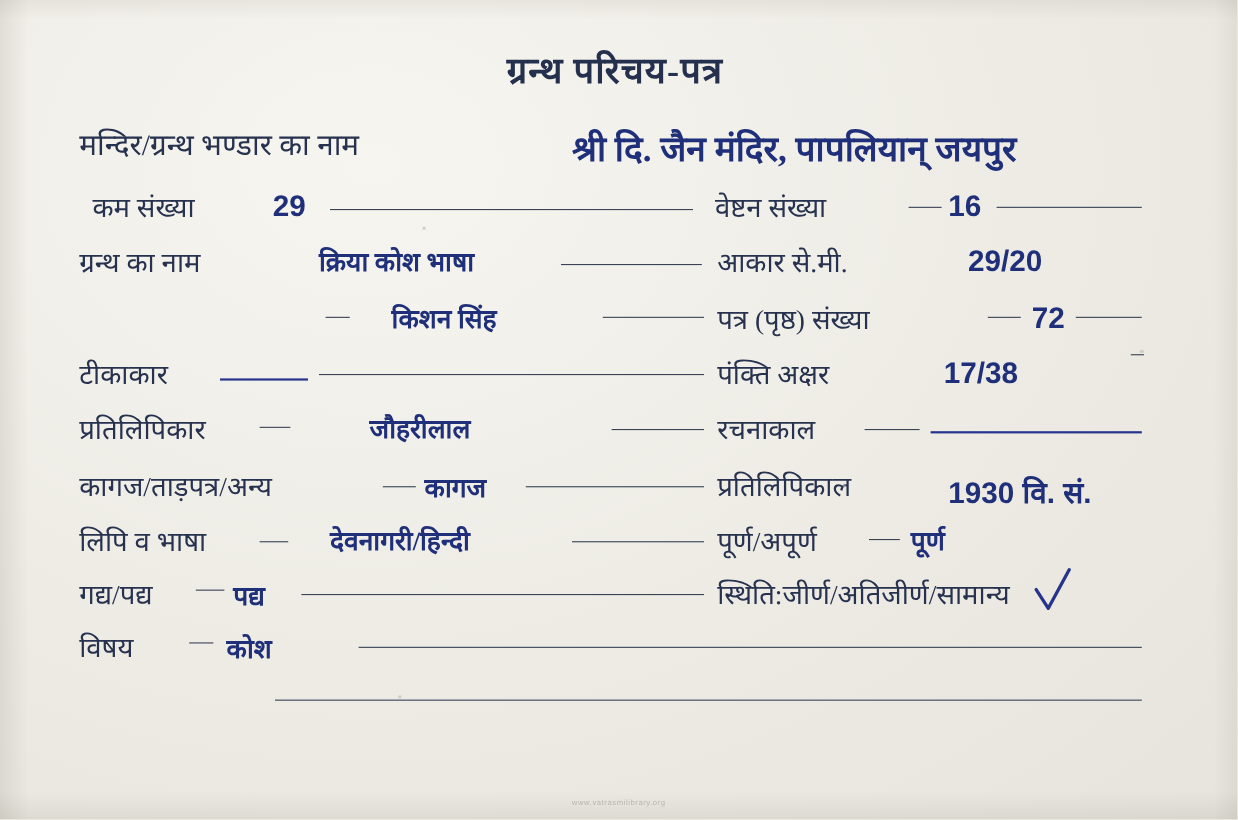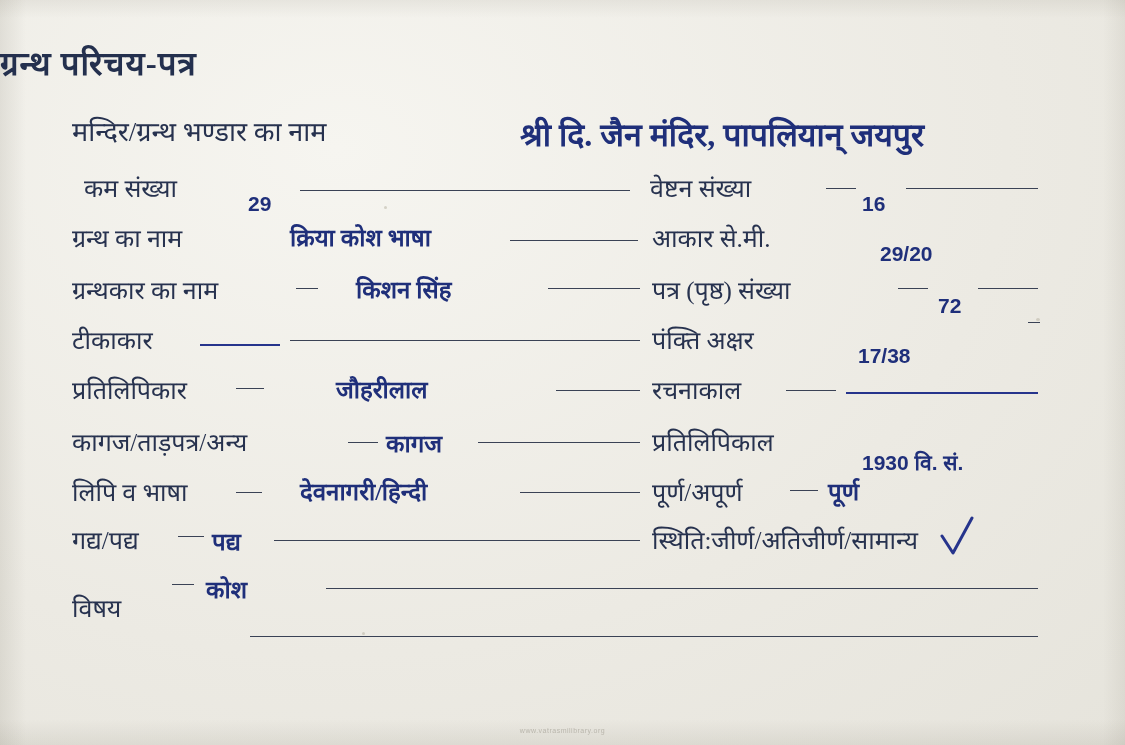--- a/index.html
+++ b/index.html
@@ -32,20 +32,21 @@
       linear-gradient(to bottom, rgba(120,115,100,0.10) 0px, rgba(120,115,100,0.0) 18px),
       linear-gradient(to top, rgba(120,115,100,0.12) 0px, rgba(120,115,100,0.0) 26px);
     pointer-events: none;
   }
 
   .title {
     position: absolute;
     left: 0;
     top: 40px;
     width: 1118px;
+    text-align: center;
     font-family: "Liberation Serif", serif;
     font-size: 33px;
     font-weight: 700;
     color: #24304e;
     letter-spacing: 1px;
   }
 
   .lbl {
     position: absolute;
     font-family: "Liberation Serif", serif;
@@ -57,23 +58,22 @@
   .val {
     position: absolute;
     font-family: "Liberation Serif", serif;
     font-size: 24px;
     font-weight: 700;
     color: #1f2f7a;
     white-space: nowrap;
   }
   .val.num {
     font-family: "Liberation Sans", sans-serif;
-    font-size: 21px;
-    font-weight: 700;
-    margin-top: 20px;
+    font-size: 27px;
+    font-weight: 700;
   }
 
   .rule {
     position: absolute;
     height: 0;
     border-top: 1.6px solid #3a4255;
   }
   .rule.blue { border-top: 2px solid #26348c; }
 
   
@@ -139,21 +139,20 @@
   <div class="val num" style="left:862px; top:172px;">16</div>
   <div class="rule" style="left:826px; top:188px; width:30px;"></div>
   <div class="rule" style="left:906px; top:188px; width:132px;"></div>
 
   <div class="lbl" style="left:72px; top:220px;">ग्रन्थ का नाम</div>
   <div class="val" style="left:290px; top:220px;">क्रिया कोश भाषा</div>
   <div class="rule" style="left:510px; top:240px; width:128px;"></div>
   <div class="lbl" style="left:652px; top:220px;">आकार से.मी.</div>
   <div class="val num" style="left:880px; top:222px;">29/20</div>
 
-  <div class="lbl" style="left:72px; top:272px;">ग्रन्थकार का नाम</div>
   <div class="val" style="left:356px; top:272px;">किशन सिंह</div>
   <div class="rule" style="left:296px; top:288px; width:22px;"></div>
   <div class="rule" style="left:548px; top:288px; width:92px;"></div>
   <div class="lbl" style="left:652px; top:272px;">पत्र (पृष्ठ) संख्या</div>
   <div class="val num" style="left:938px; top:274px;">72</div>
   <div class="rule" style="left:898px; top:288px; width:30px;"></div>
   <div class="rule" style="left:978px; top:288px; width:60px;"></div>
 
   <div class="lbl" style="left:72px; top:322px;">टीकाकार</div>
   <div class="rule blue" style="left:200px; top:344px; width:80px;"></div>
@@ -188,21 +187,21 @@
   <div class="lbl" style="left:72px; top:522px;">गद्य/पद्य</div>
   <div class="val" style="left:212px; top:524px;">पद्य</div>
   <div class="rule" style="left:178px; top:536px; width:26px;"></div>
   <div class="rule" style="left:274px; top:540px; width:366px;"></div>
   <div class="lbl" style="left:652px; top:522px;">स्थिति:जीर्ण/अतिजीर्ण/सामान्य</div>
 
   <svg class="check" viewBox="0 0 34 40">
     <path d="M2 20 L13 37 L32 2" fill="none" stroke="#26348c" stroke-width="3" stroke-linecap="round" stroke-linejoin="round"></path>
   </svg>
 
-  <div class="lbl" style="left:72px; top:590px;text-align:right;">विषय</div>
+  <div class="lbl" style="left:72px; top:570px;text-align:right;">विषय</div>
   <div class="val" style="left:206px; top:572px;">कोश</div>
   <div class="rule" style="left:172px; top:584px; width:22px;"></div>
   <div class="rule" style="left:326px; top:588px; width:712px;"></div>
 
   <div class="rule" style="left:250px; top:636px; width:788px;"></div>
 
   <div class="speck" style="left:384px; top:206px; width:3px; height:3px;"></div>
   <div class="speck" style="left:766px; top:440px; width:3px; height:3px;"></div>
   <div class="speck" style="left:362px; top:632px; width:3px; height:3px;"></div>
   <div class="speck" style="left:1036px; top:318px; width:4px; height:3px;"></div>

